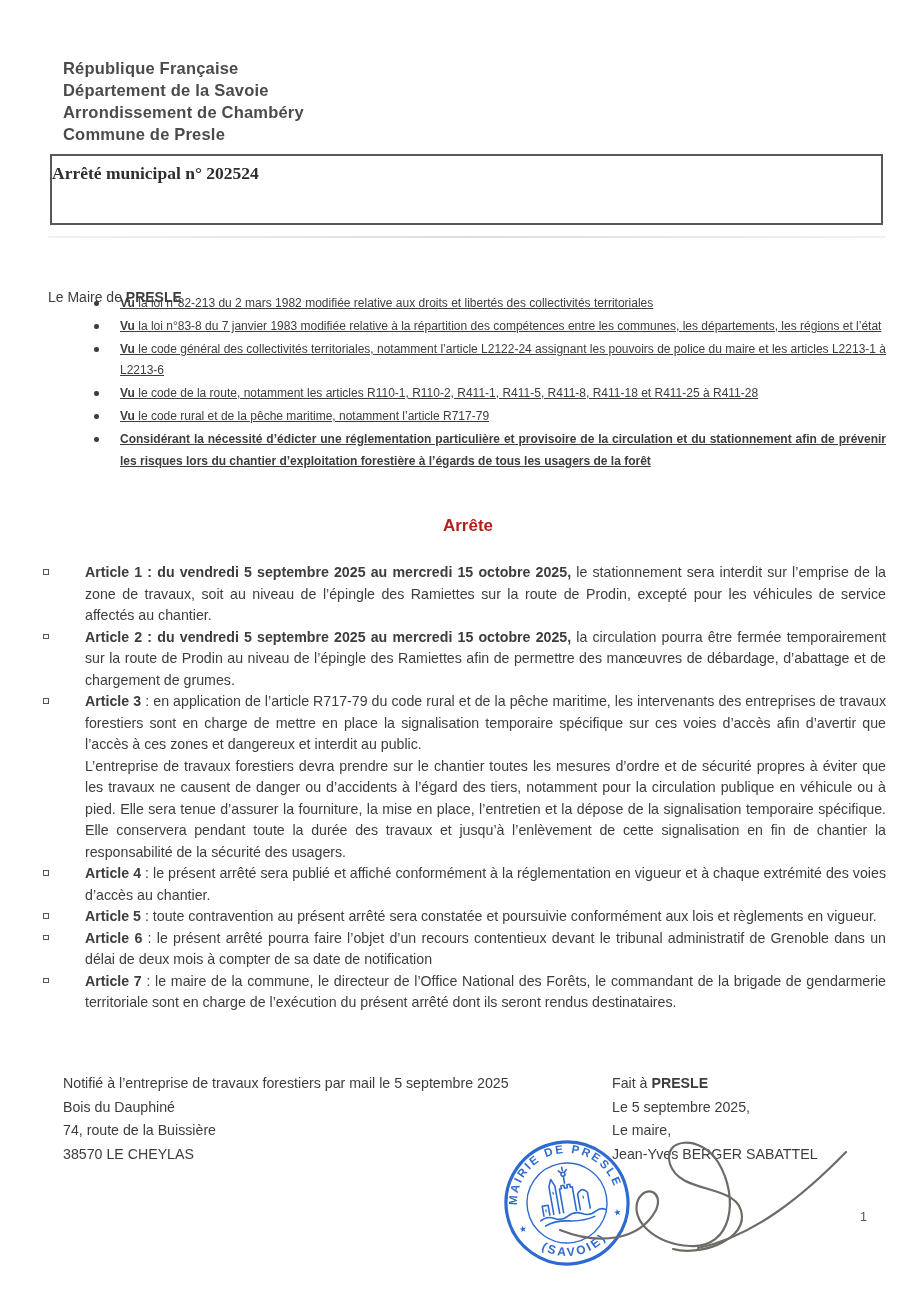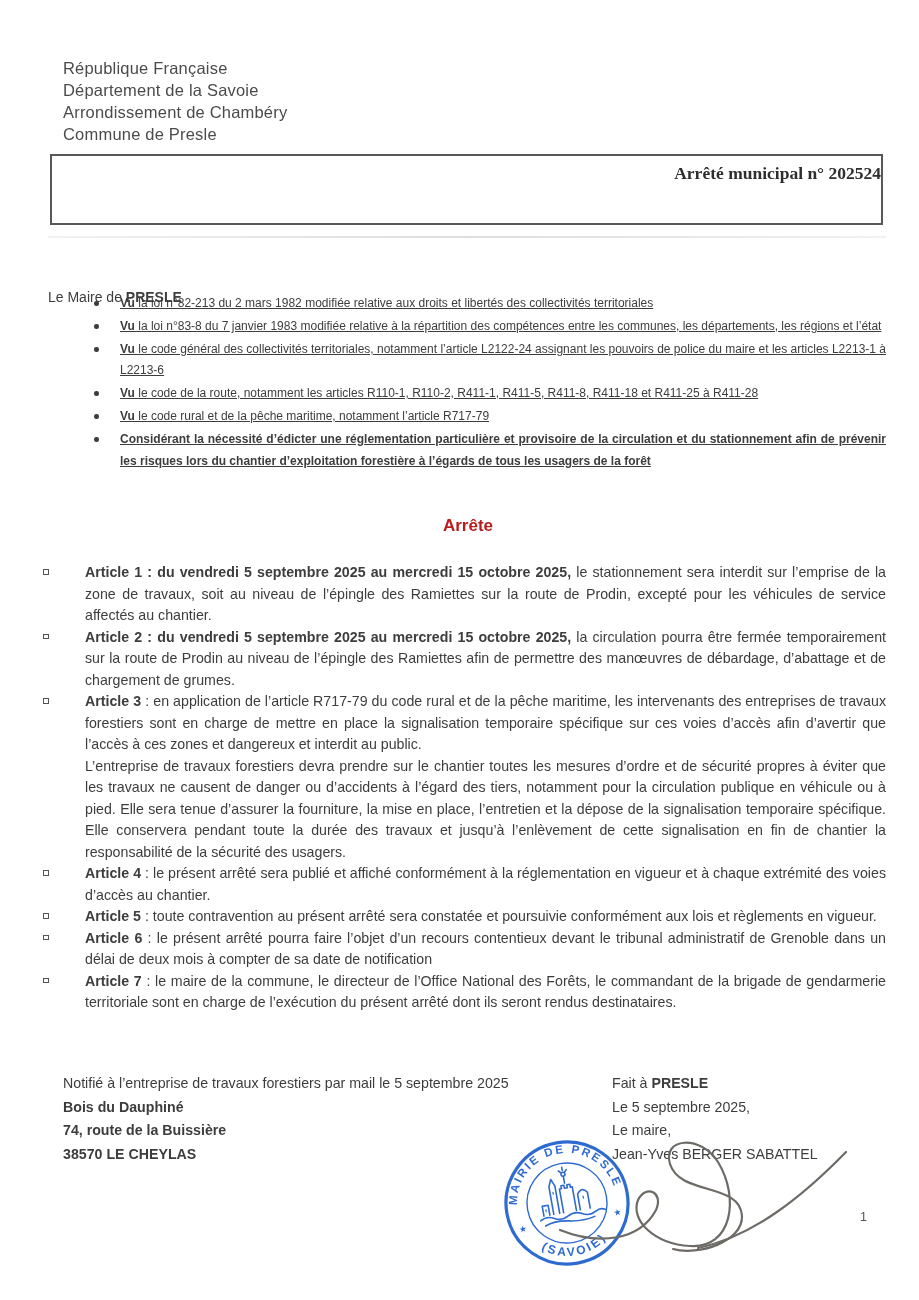--- a/index.html
+++ b/index.html
@@ -1,43 +1,43 @@
 <!DOCTYPE html>
 <html><head>
 <meta charset="utf-8">
 <style>
   * { margin:0; padding:0; box-sizing:border-box; }
   html,body { background:#ffffff; }
   body { width:919px; height:1300px; position:relative; font-family:"Liberation Sans",sans-serif; }
   .page { position:absolute; inset:0; background:#fff; color:#3d3d3d; overflow:hidden; }
 
-  .letterhead { position:absolute; left:63px; top:57px; font-weight:normal; font-size:16.5px; line-height:22px; color:#4b4b4d; letter-spacing:.2px; }
+  .letterhead { position:absolute; left:63px; top:57px; font-weight:bold; font-size:16.5px; line-height:22px; color:#4b4b4d; letter-spacing:.2px; }
 
-  .title-box { position:absolute; left:50px; top:154px; width:833px; height:71px; border:2px solid #58585a; text-align:right; font-family:"Liberation Serif",serif; font-weight:bold; color:#2e2e2e; }
+  .title-box { position:absolute; left:50px; top:154px; width:833px; height:71px; border:2px solid #58585a; text-align:left; font-family:"Liberation Serif",serif; font-weight:bold; color:#2e2e2e; }
   .title-box .title1 { margin-top:7px; font-size:17.5px; }
   .title-box .title2 { margin-top:13px; font-size:17.5px; }
   .artifact { position:absolute; left:48px; top:236px; width:838px; height:2px; background:linear-gradient(90deg,#f1f1f1,#dddddd,#f1f1f1); }
 
   .intro { position:absolute; left:48px; top:248px; font-size:14px;margin-top:41px; }
 
   .vu { position:absolute; left:92px; top:293px; width:794px; }
   .vu-item { position:relative; padding-left:28px; margin-bottom:2px; }
   .vu-item .dot { position:absolute; left:2px; top:8px; width:4.5px; height:4.5px; border-radius:50%; background:#3d3d3d; }
   .vu-text { font-size:12px; line-height:21px; text-align:justify;text-decoration:underline; }
   .vu-item.bold-all .vu-text { font-weight:bold; line-height:21.5px; }
 
   .arrete { position:absolute; left:50px; top:516px; width:836px; text-align:center; font-size:17px; font-weight:bold; color:#b91c1c; }
 
   .articles { position:absolute; left:40px; top:562px; width:846px; }
   .article { position:relative; padding-left:45px; }
   .article .sq { position:absolute; left:3px; top:7px; width:5.5px; height:5.5px; border:1.3px solid #555; background:transparent; }
   .art-text, .art-extra { font-size:14.2px; line-height:21.5px; text-align:justify; }
 
   .footer-left { position:absolute; left:63px; top:1072px; font-size:14.2px; line-height:23.5px; }
-  .footer-left .b { font-weight:bold; }
+  .footer-left .b { font-weight:normal; }
   .footer-right { position:absolute; left:612px; top:1072px; font-size:14.2px; line-height:23.5px; }
 
   .stamp-svg { position:absolute; left:492px; top:1128px; }
   .sig-svg { position:absolute; left:540px; top:1118px; }
 
   .pageno { position:absolute; left:860px; top:1210px; font-size:12.5px; color:#555; }
 </style>
 </head>
 <body>
 

